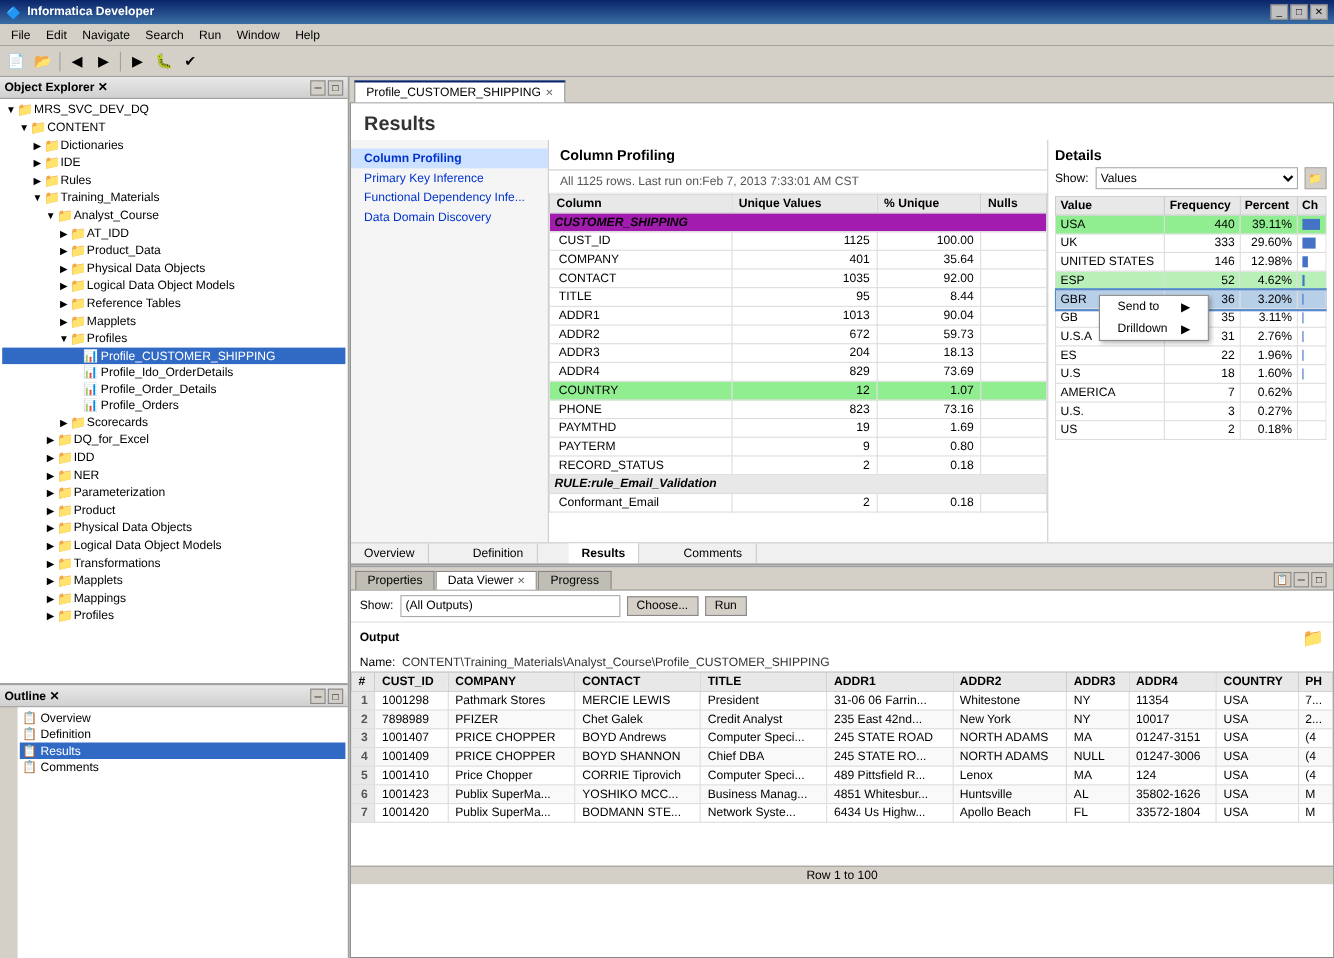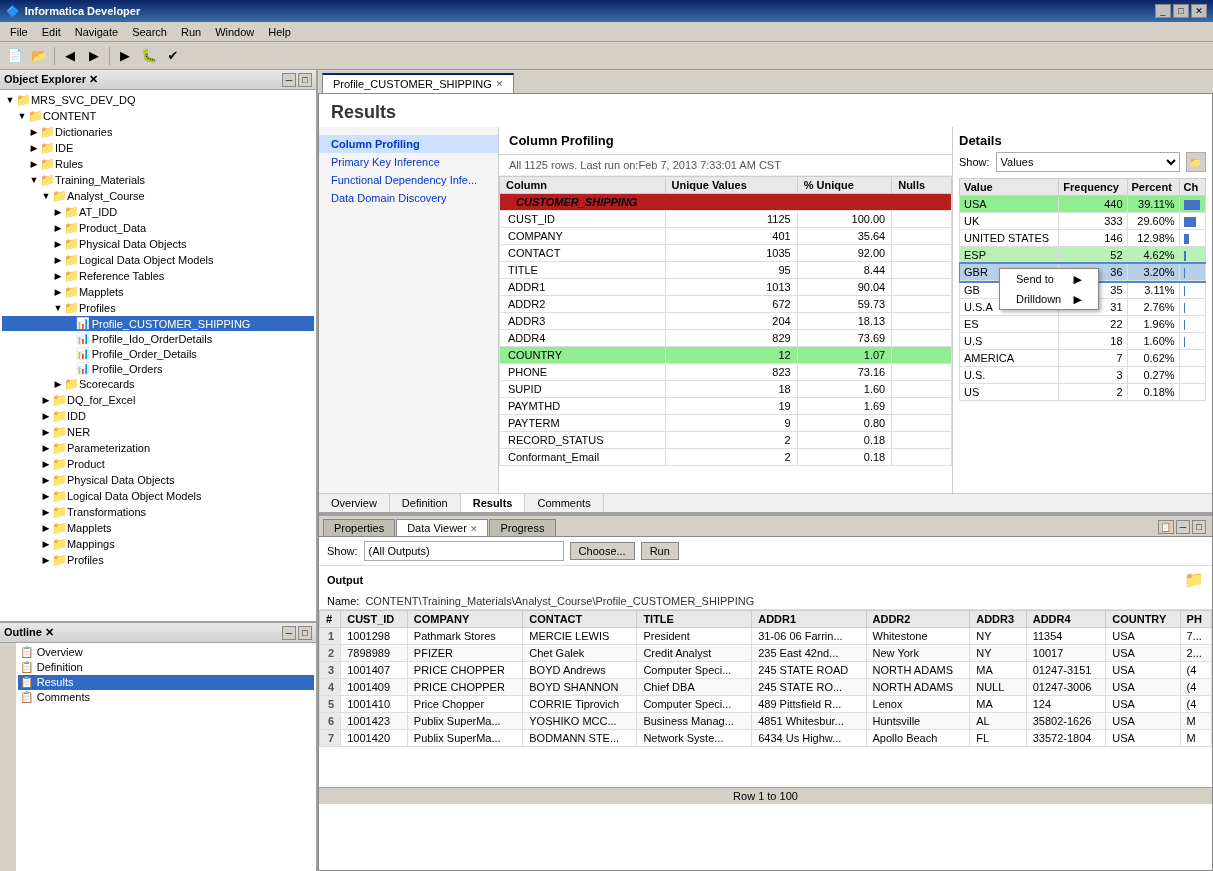--- a/index.html
+++ b/index.html
@@ -394,20 +394,21 @@
       padding: 2px 8px;
       font-size: 11px;
       text-align: center;
     }
 
     
     .view-tabs {
       display: flex;
       border-top: 1px solid #ccc;
       background: #f0f0f0;
+      gap: 28px;
     }
     .view-tab {
       padding: 3px 12px;
       border-right: 1px solid #ccc;
       cursor: pointer;
       font-size: 11px;
     }
     .view-tab.active { background: white; font-weight: bold; }
   </style>
 </head>
@@ -727,21 +728,21 @@
                 <thead>
                   <tr>
                     <th>Column</th>
                     <th>Unique Values</th>
                     <th>% Unique</th>
                     <th>Nulls</th>
                   </tr>
                 </thead>
                 <tbody id="profiling-tbody">
                 <tr>
-      <td colspan="4" style="background:#b91c1c; font-style:italic; padding:2px 16px; font-weight:bold;">CUSTOMER_SHIPPING</td>
+      <td colspan="4" style="background:#a21caf; font-style:italic; padding:2px 4px; font-weight:bold;">CUSTOMER_SHIPPING</td>
     </tr>
                     <tr>
       <td style="padding-left:8px">CUST_ID</td>
       <td style="text-align:right;">1125</td>
       <td style="text-align:right;">100.00</td>
       <td style="text-align:right;"></td>
     </tr>
                     <tr>
       <td style="padding-left:8px">COMPANY</td>
       <td style="text-align:right;">401</td>
@@ -790,42 +791,39 @@
       <td style="text-align:right;">1.07</td>
       <td style="text-align:right;"></td>
     </tr>
                     <tr>
       <td style="padding-left:8px">PHONE</td>
       <td style="text-align:right;">823</td>
       <td style="text-align:right;">73.16</td>
       <td style="text-align:right;"></td>
     </tr>
                     <tr>
-      <td style="padding-left:8px">SUPID</td>
-      <td style="text-align:right;">18</td>
-      <td style="text-align:right;">1.60</td>
-      <td style="text-align:right;"></td>
-    </tr>
-                    <tr>
       <td style="padding-left:8px">PAYMTHD</td>
       <td style="text-align:right;">19</td>
       <td style="text-align:right;">1.69</td>
       <td style="text-align:right;"></td>
     </tr>
                     <tr>
       <td style="padding-left:8px">PAYTERM</td>
       <td style="text-align:right;">9</td>
       <td style="text-align:right;">0.80</td>
       <td style="text-align:right;"></td>
     </tr>
                     <tr>
       <td style="padding-left:8px">RECORD_STATUS</td>
       <td style="text-align:right;">2</td>
       <td style="text-align:right;">0.18</td>
       <td style="text-align:right;"></td>
+    </tr>
+                    <tr>
+      <td colspan="4" style="background:#e8e8e8; font-style:italic; padding:2px 4px; font-weight:bold;">RULE:rule_Email_Validation</td>
     </tr>
                     <tr>
       <td style="padding-left:8px">Conformant_Email</td>
       <td style="text-align:right;">2</td>
       <td style="text-align:right;">0.18</td>
       <td style="text-align:right;"></td>
     </tr>
                   </tbody>
               </table>
             </div>

